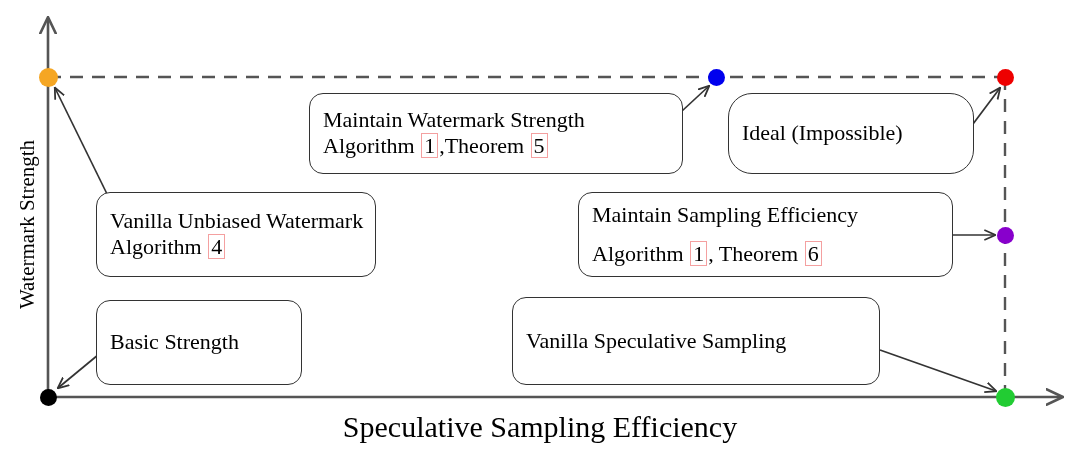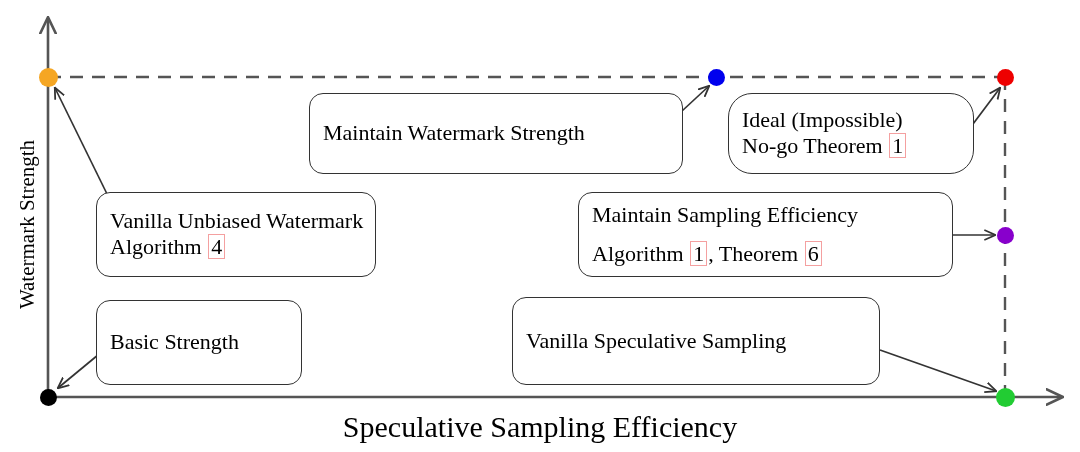--- a/index.html
+++ b/index.html
@@ -117,25 +117,25 @@
 
   <div class="dot" style="left:48px; top:397px; background:#000000;"></div>
   <div class="dot" style="left:48px; top:77px; background:#f5a623; width:19px; height:19px; margin-left:-9.5px; margin-top:-9.5px;"></div>
   <div class="dot" style="left:716px; top:77px; background:#0000ee;"></div>
   <div class="dot" style="left:1005px; top:77px; background:#ee0000;"></div>
   <div class="dot" style="left:1005px; top:235px; background:#8800cc;"></div>
   <div class="dot" style="left:1005px; top:397px; background:#22cc33; width:19px; height:19px; margin-left:-9.5px; margin-top:-9.5px;"></div>
 
   <div class="node-box" style="left:309px; top:93px; width:374px; height:81px;">
     <span class="node-line">Maintain Watermark Strength</span>
+    <span class="node-line"><span>Algorithm </span><span class="ref">1</span><span>,Theorem </span><span class="ref">5</span></span>
   </div>
 
   <div class="node-box" style="left:728px; top:93px; width:246px; height:81px;border-radius:24px;">
     <span class="node-line">Ideal (Impossible)</span>
-    <span class="node-line"><span>No-go Theorem </span><span class="ref">1</span></span>
   </div>
 
   <div class="node-box" style="left:96px; top:192px; width:280px; height:85px;justify-content:center;">
     <span class="node-line">Vanilla Unbiased Watermark</span>
     <span class="node-line"><span>Algorithm </span><span class="ref">4</span></span>
   </div>
 
   <div class="node-box" style="left:578px; top:192px; width:375px; height:85px;gap:13px;">
     <span class="node-line">Maintain Sampling Efficiency</span>
     <span class="node-line"><span>Algorithm </span><span class="ref">1</span><span>, Theorem </span><span class="ref">6</span></span>

